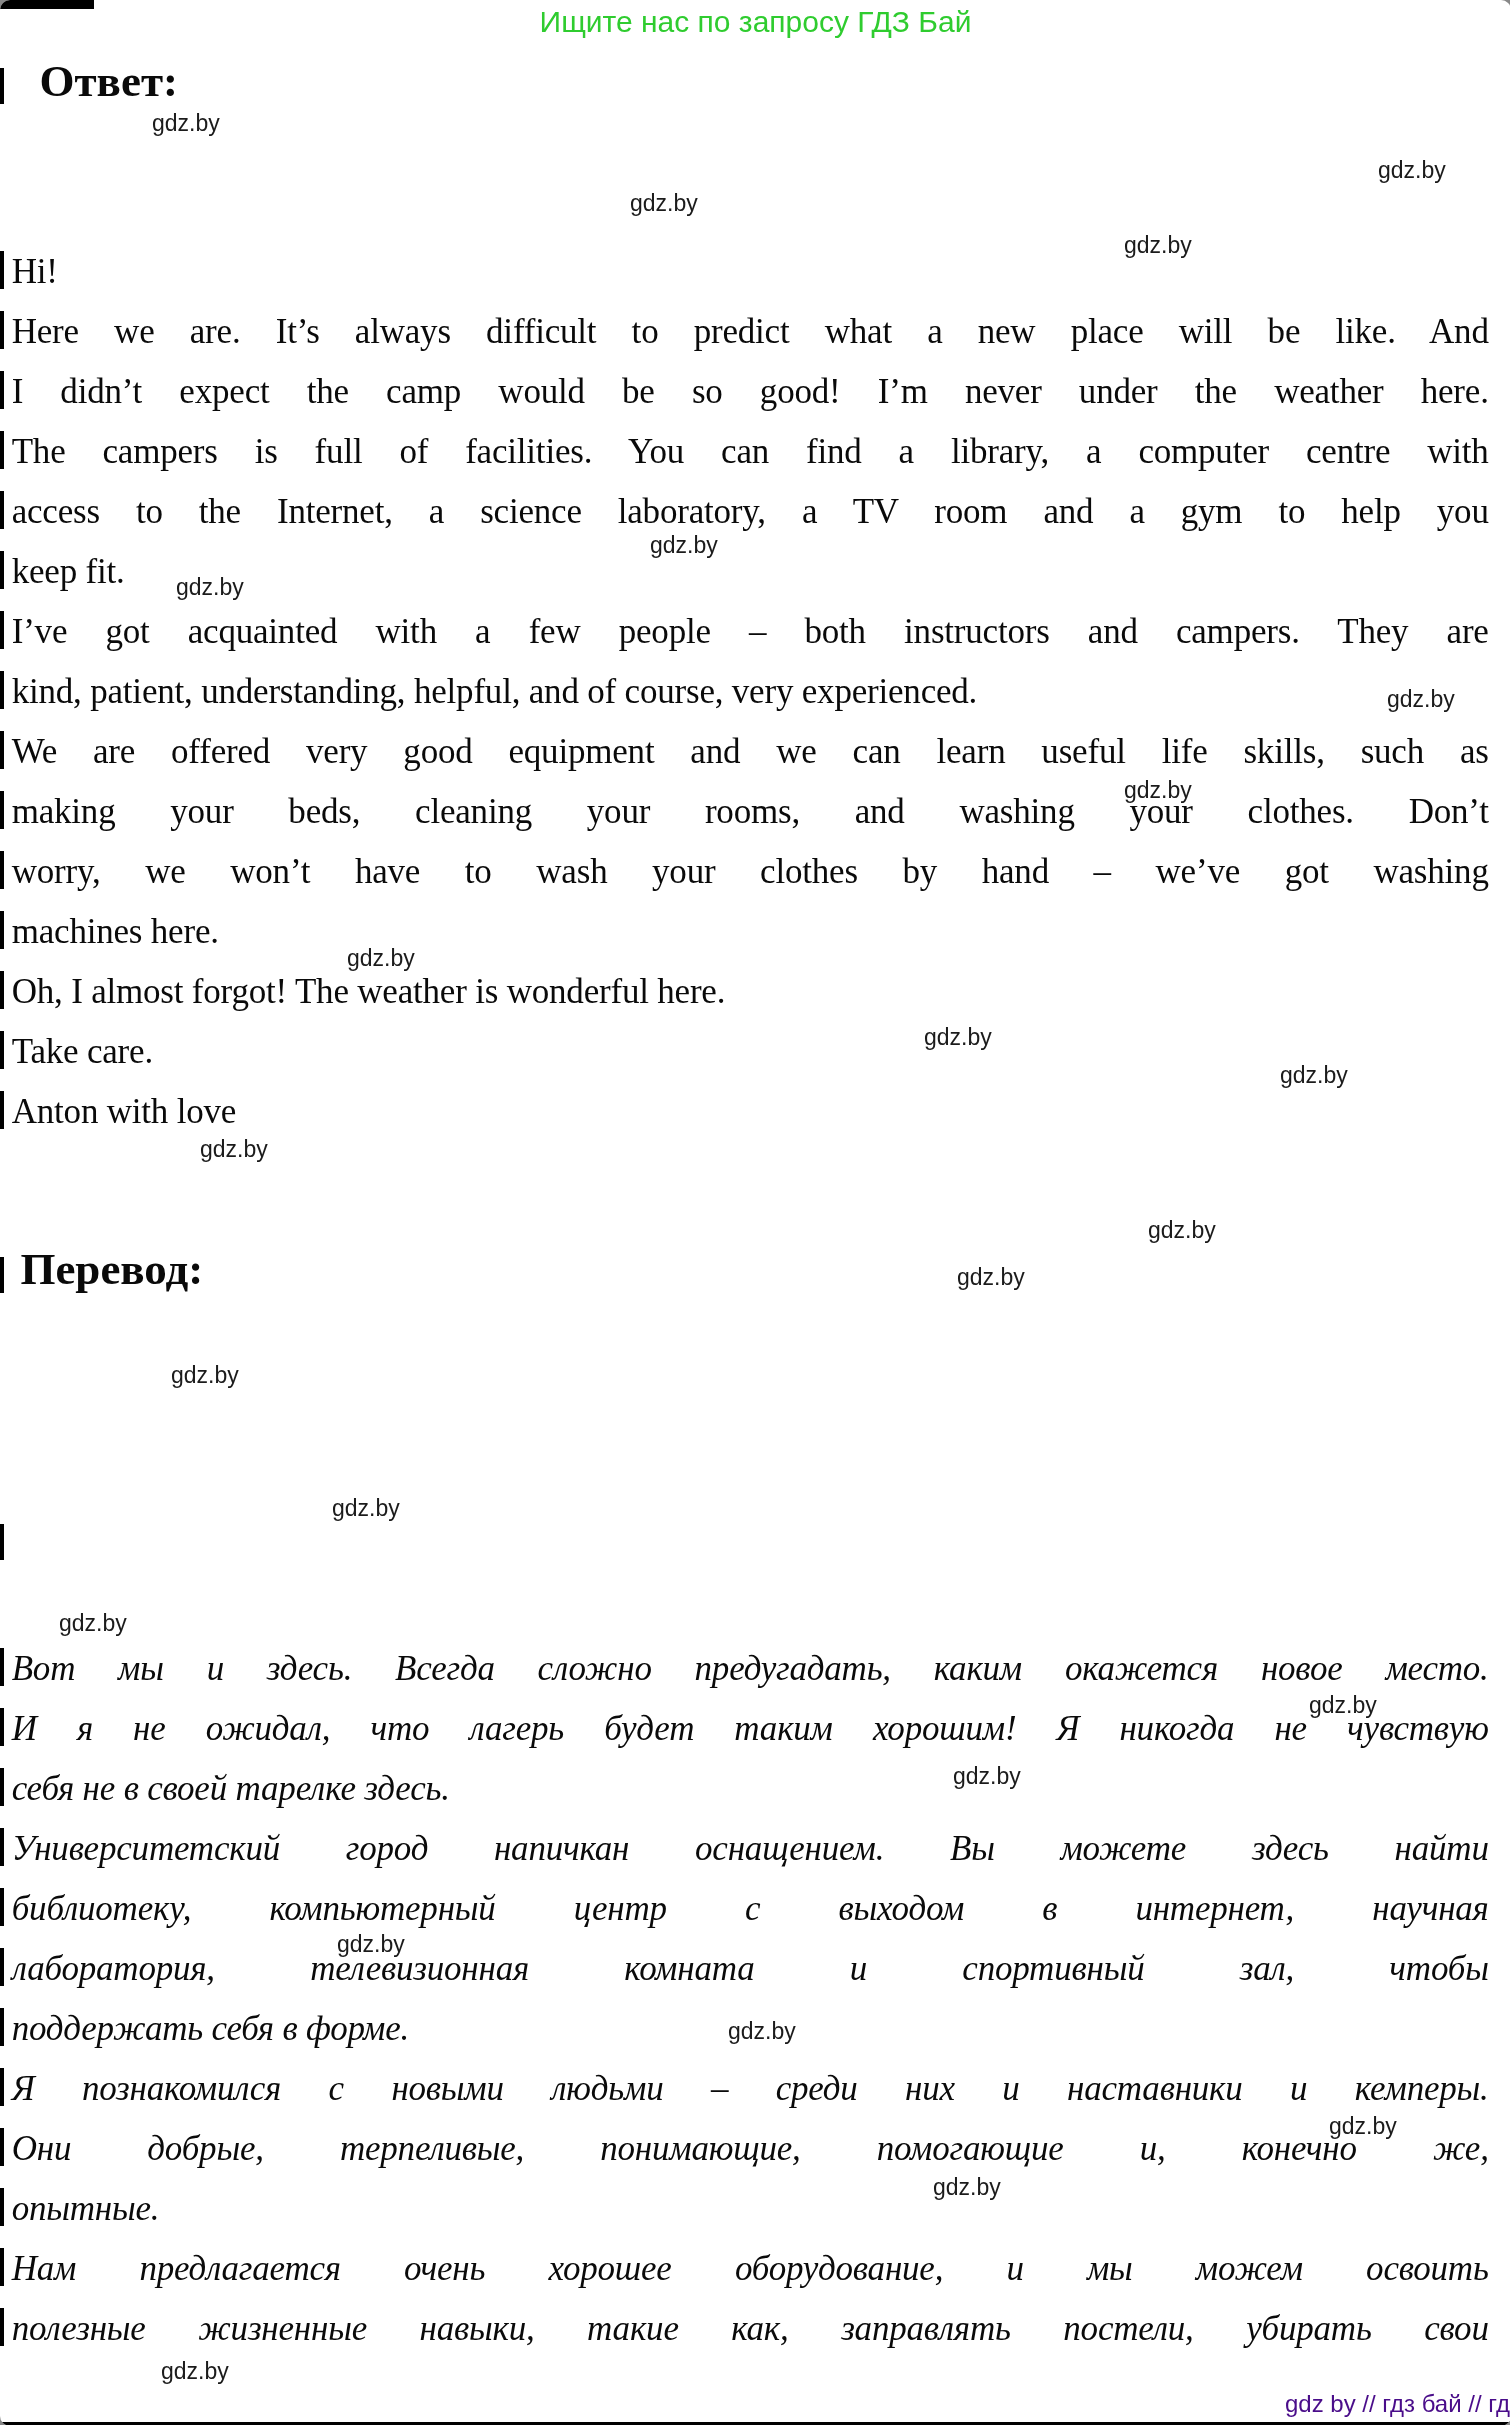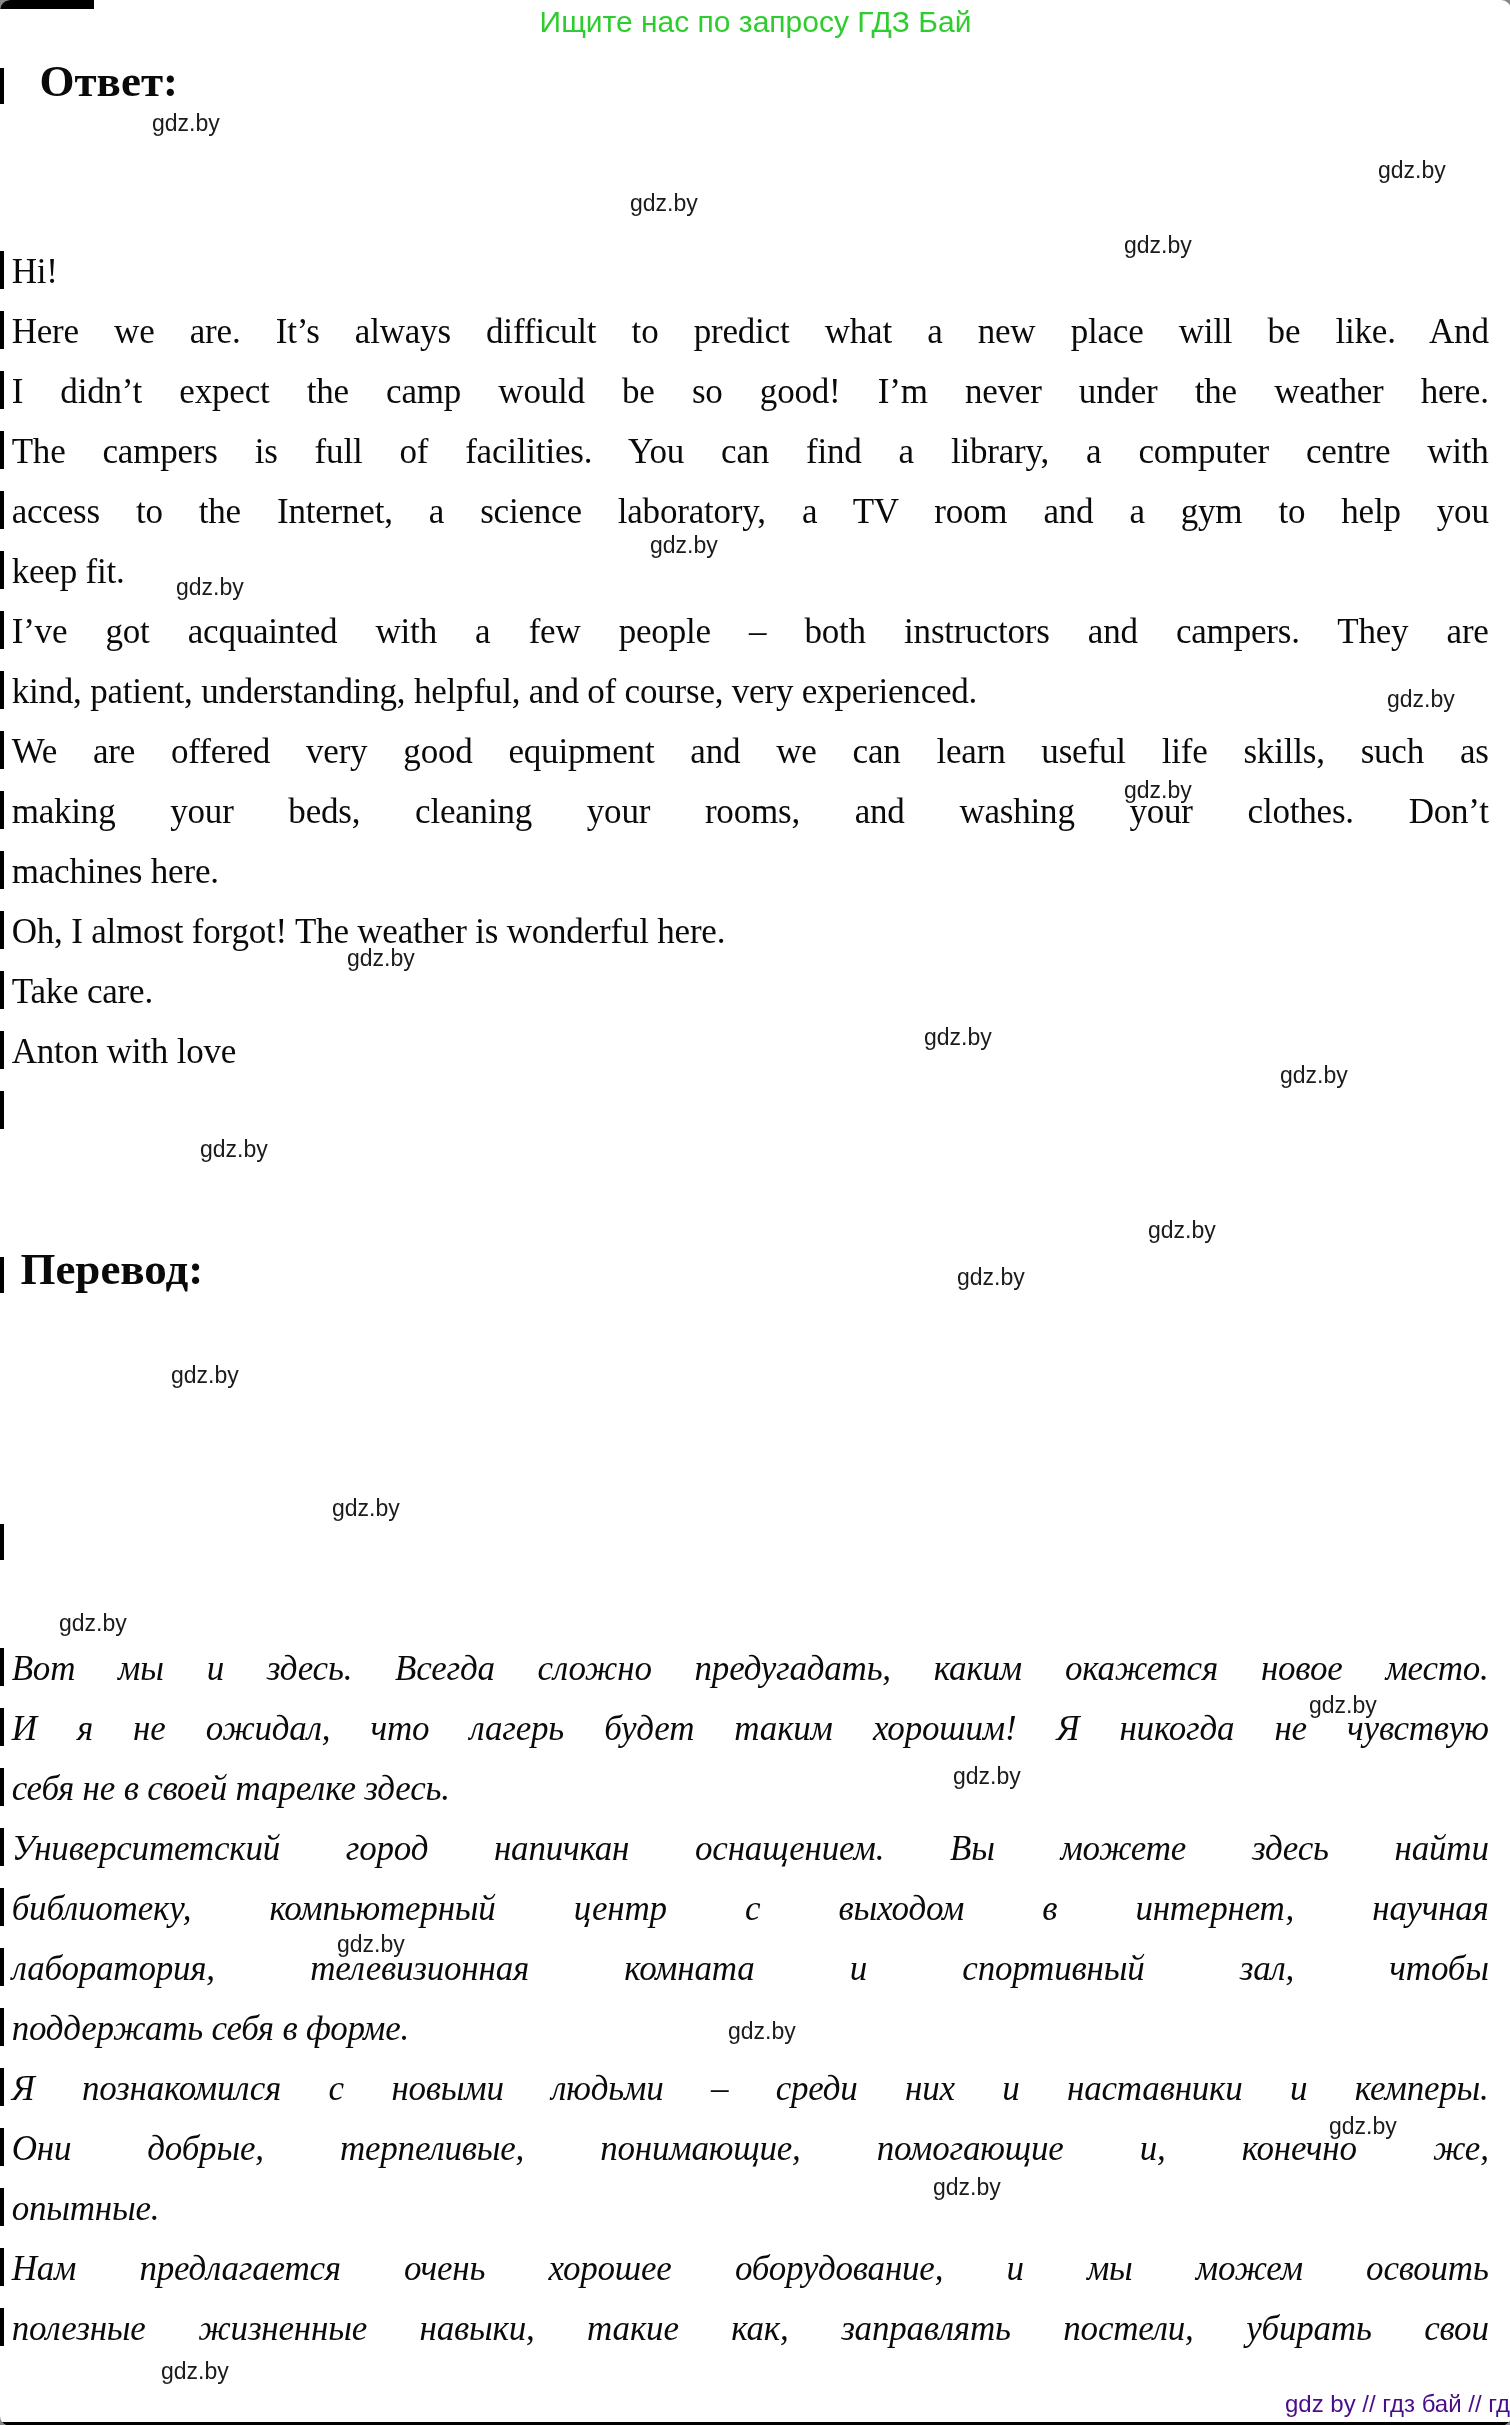--- a/index.html
+++ b/index.html
@@ -38,20 +38,21 @@
     <div class="ln">Hi!</div>
     <div class="ln j">Here we are. It’s always difficult to predict what a new place will be like. And</div>
     <div class="ln j">I didn’t expect the camp would be so good! I’m never under the weather here.</div>
     <div class="ln j">The campers is full of facilities. You can find a library, a computer centre with</div>
     <div class="ln j">access to the Internet, a science laboratory, a TV room and a gym to help you</div>
     <div class="ln">keep fit.</div>
     <div class="ln j">I’ve got acquainted with a few people – both instructors and campers. They are</div>
     <div class="ln">kind, patient, understanding, helpful, and of course, very experienced.</div>
     <div class="ln j">We are offered very good equipment and we can learn useful life skills, such as</div>
     <div class="ln j">making your beds, cleaning your rooms, and washing your clothes. Don’t</div>
+    <div class="ln j">worry, we won’t have to wash your clothes by hand – we’ve got washing</div>
     <div class="ln">machines here.</div>
     <div class="ln">Oh, I almost forgot! The weather is wonderful here.</div>
     <div class="ln">Take care.</div>
     <div class="ln">Anton with love</div>
   </div>
 
   <div class="h-trans">Перевод:</div>
 
 
   <div class="letter ru">

